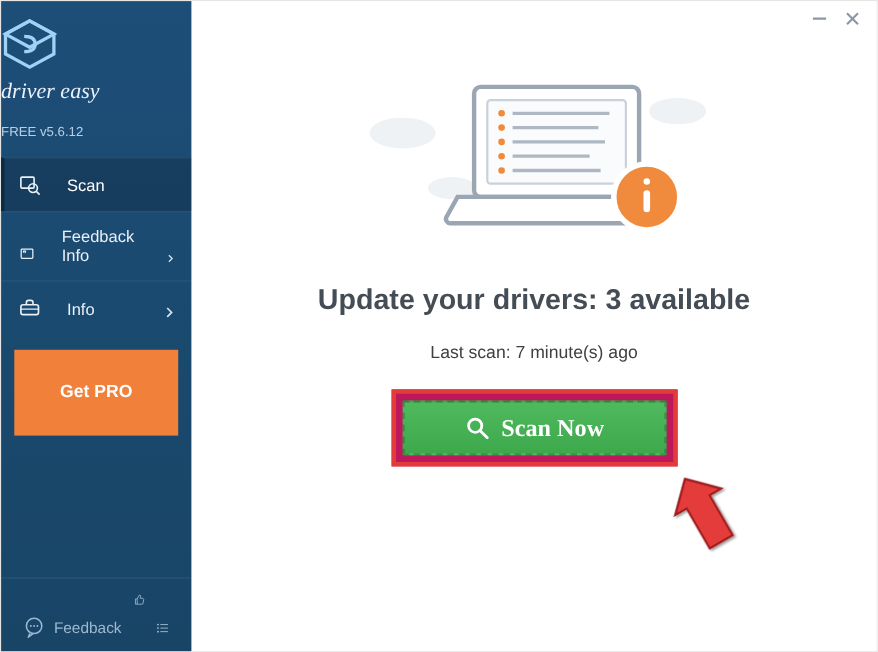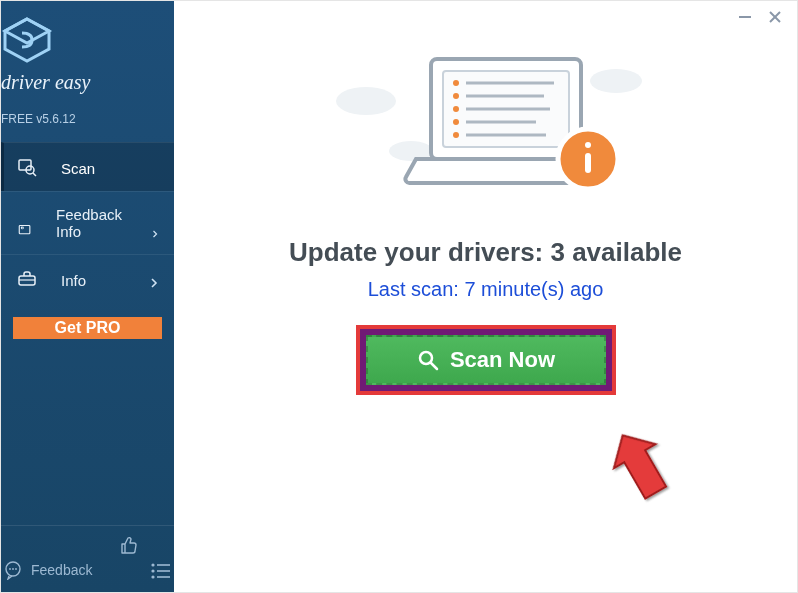--- a/index.html
+++ b/index.html
@@ -11,35 +11,35 @@
 
   
   .sidebar { width: 173px; height: 100%; background: linear-gradient(#1d4e78, #184566); display: flex; flex-direction: column; color: #cfe2f3; }
   .logo-block { padding: 16px 0 10px; }
   .brand-name { font-family: Georgia, 'Times New Roman', serif; font-style: italic; font-size: 20px; color: #eaf3fb; margin-top: 4px; }
   .version { font-size: 12px; color: #b8d0e6; margin-top: 18px; }
   .nav { margin-top: 6px; }
   .nav-item { display: flex; align-items: flex-end; gap: 24px; padding: 14px 16px; font-size: 15px; color: #e8f0f8; cursor: pointer; border-top: 1px solid rgba(255,255,255,0.08); position: relative; }
   .nav-item.active { background: rgba(0,0,0,0.18); border-left: 3px solid #0b2a44; padding-left: 13px; color: #fff; }
   .nav-item .chev { margin-left: auto; }
-  .get-pro { margin: 14px 12px; background: #f1813a; color: #fff; text-align: center; padding: 2px 0; font-weight: 700; font-size: 16px; cursor: pointer; }
-  .sidebar-footer { margin-top: auto; border-top: 1px solid rgba(255,255,255,0.1); padding: 8px 2px 12px; display: flex; align-items: flex-end; gap: 10px; color: #9db9d2; }
+  .get-pro { margin: 14px 12px; background: #f1813a; color: #fff; text-align: center; padding: 30px 0; font-weight: 700; font-size: 16px; cursor: pointer; }
+  .sidebar-footer { margin-top: auto; border-top: 1px solid rgba(255,255,255,0.1); padding: 8px 20px 12px; display: flex; align-items: flex-end; gap: 10px; color: #9db9d2; }
   .sidebar-footer .thumb { margin-left: auto; margin-bottom: 24px; }
   .feedback-block { display: flex; align-items: center; gap: 8px; font-size: 14px; cursor: pointer; }
 
   
-  .main { flex: 1; position: relative; display: flex; flex-direction: column; align-items: center; padding-top: 40px; }
+  .main { flex: 1; position: relative; display: flex; flex-direction: column; align-items: center; padding-top: 60px; }
   .heading { font-size: 26px; font-weight: 700; color: #444d55; margin-top: 26px; }
-  .subheading { font-size: 20px; color: #1d4ed8; margin-top: 10px; }
+  .subheading { font-size: 16px; color: #404040; margin-top: 24px; }
 
   
   .illust { width: 340px; height: 170px; position: relative; }
 
   
-  .highlight-box { margin-top: 24px; border: 4px solid #e43a3a; padding: 6px; background: #701a75; }
+  .highlight-box { margin-top: 24px; border: 4px solid #e43a3a; padding: 6px; background: #be185d; font-family: Liberation Serif, serif; }
   .scan-btn { width: 240px; height: 50px; background: linear-gradient(#4fb95e, #3ea84d); border: 2px dashed rgba(0,0,0,0.2); color: #fff; font-size: 22px; font-weight: 700; display: flex; align-items: center; justify-content: center; gap: 10px; cursor: pointer; }
 
   
   .arrow-cursor { position: absolute; left: 430px; top: 420px; }
 </style>
 </head>
 <body>
 
 <div class="window">
   <div class="titlebar-controls">

